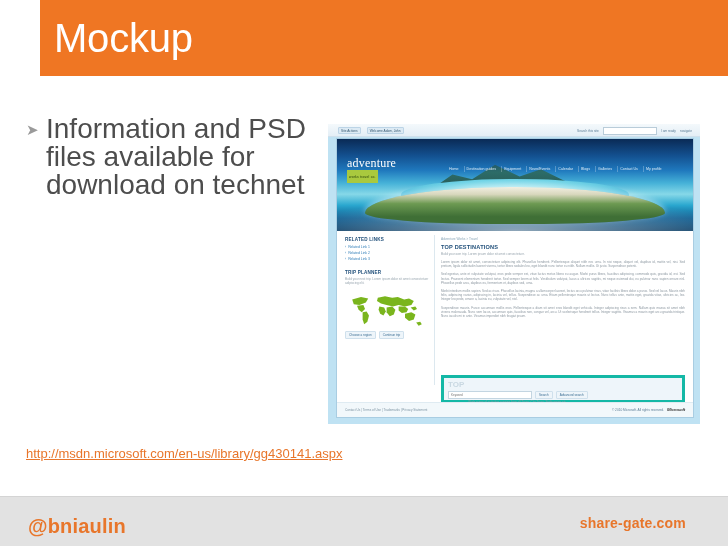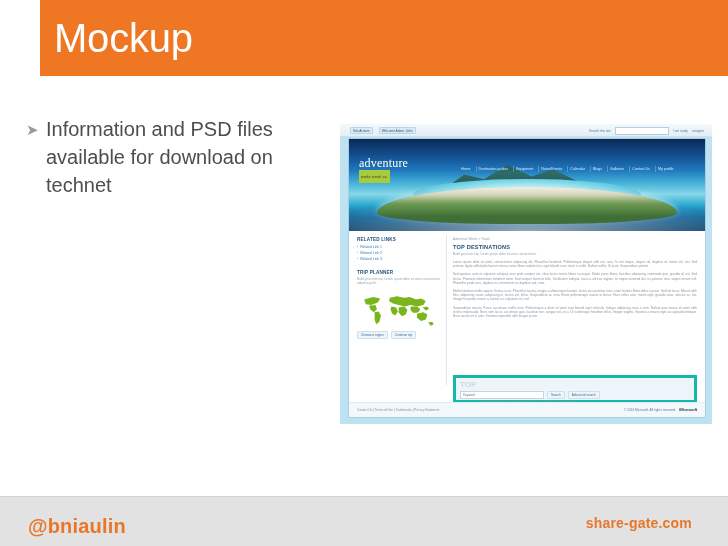--- a/index.html
+++ b/index.html
@@ -25,47 +25,47 @@
 
   
   .bullets{position:absolute;left:26px;top:115px;width:290px;}
   .bullet-row{display:flex;align-items:flex-start;}
   .bullet-marker{
     flex:0 0 auto;width:20px;margin-top:7px;
     color:#9a9a9a;font-size:15px;line-height:1;
   }
   .bullet-text{
     flex:1 1 auto;
-    font-size:20px;line-height:28px;color:#4d4d4d;
+    font-size:28px;line-height:28px;color:#4d4d4d;
   }
 
   
   .url-link{
     position:absolute;left:26px;top:446px;
     font-size:13px;line-height:16px;color:#e8762b;
     text-decoration:underline;cursor:pointer;white-space:nowrap;
   }
 
   
   .footer-band{
     position:absolute;left:0;top:496px;width:728px;height:50px;
     background:#e2e2e2;border-top:1px solid #d4d4d4;
   }
   .footer-handle{
     position:absolute;left:28px;top:515px;
     font-size:20px;font-weight:bold;color:#e8762b;letter-spacing:0.2px;
   }
   .footer-site{
-    position:absolute;right:36px;top:515px;
+    position:absolute;right:42px;top:515px;
     font-size:14px;font-weight:bold;color:#e8762b;letter-spacing:0.2px;
   }
 
   
   .mockup{
-    position:absolute;left:340px;top:124px;width:372px;height:300px;
+    position:absolute;left:328px;top:124px;width:372px;height:300px;
     background:#bfe2f3;
     overflow:hidden;
     box-shadow:0 0 0 0 rgba(0,0,0,0);
   }
   .mk-sp-bar{
     position:absolute;left:0;top:0;width:372px;height:12px;
     background:linear-gradient(#f4f9fc,#e4eef6);
     border-bottom:1px solid #cfe0ec;
     font-size:3.2px;color:#4a6a86;
   }
@@ -298,18 +298,19 @@
         <span class="mk-pfoot-left">Contact Us  |  Terms of Use  |  Trademarks  |  Privacy Statement</span>
         <span class="mk-pfoot-right">
           <span class="mk-tiny">© 2010 Microsoft. All rights reserved.</span>
           <span class="mk-ms">Microsoft</span>
         </span>
       </div>
 
     </div>
   </div>
 
+  <a class="url-link">http://msdn.microsoft.com/en-us/library/gg430141.aspx</a>
 
   <div class="footer-band"></div>
   <div class="footer-handle">@bniaulin</div>
   <div class="footer-site">share-gate.com</div>
 
 </div>
 
 </body></html>

